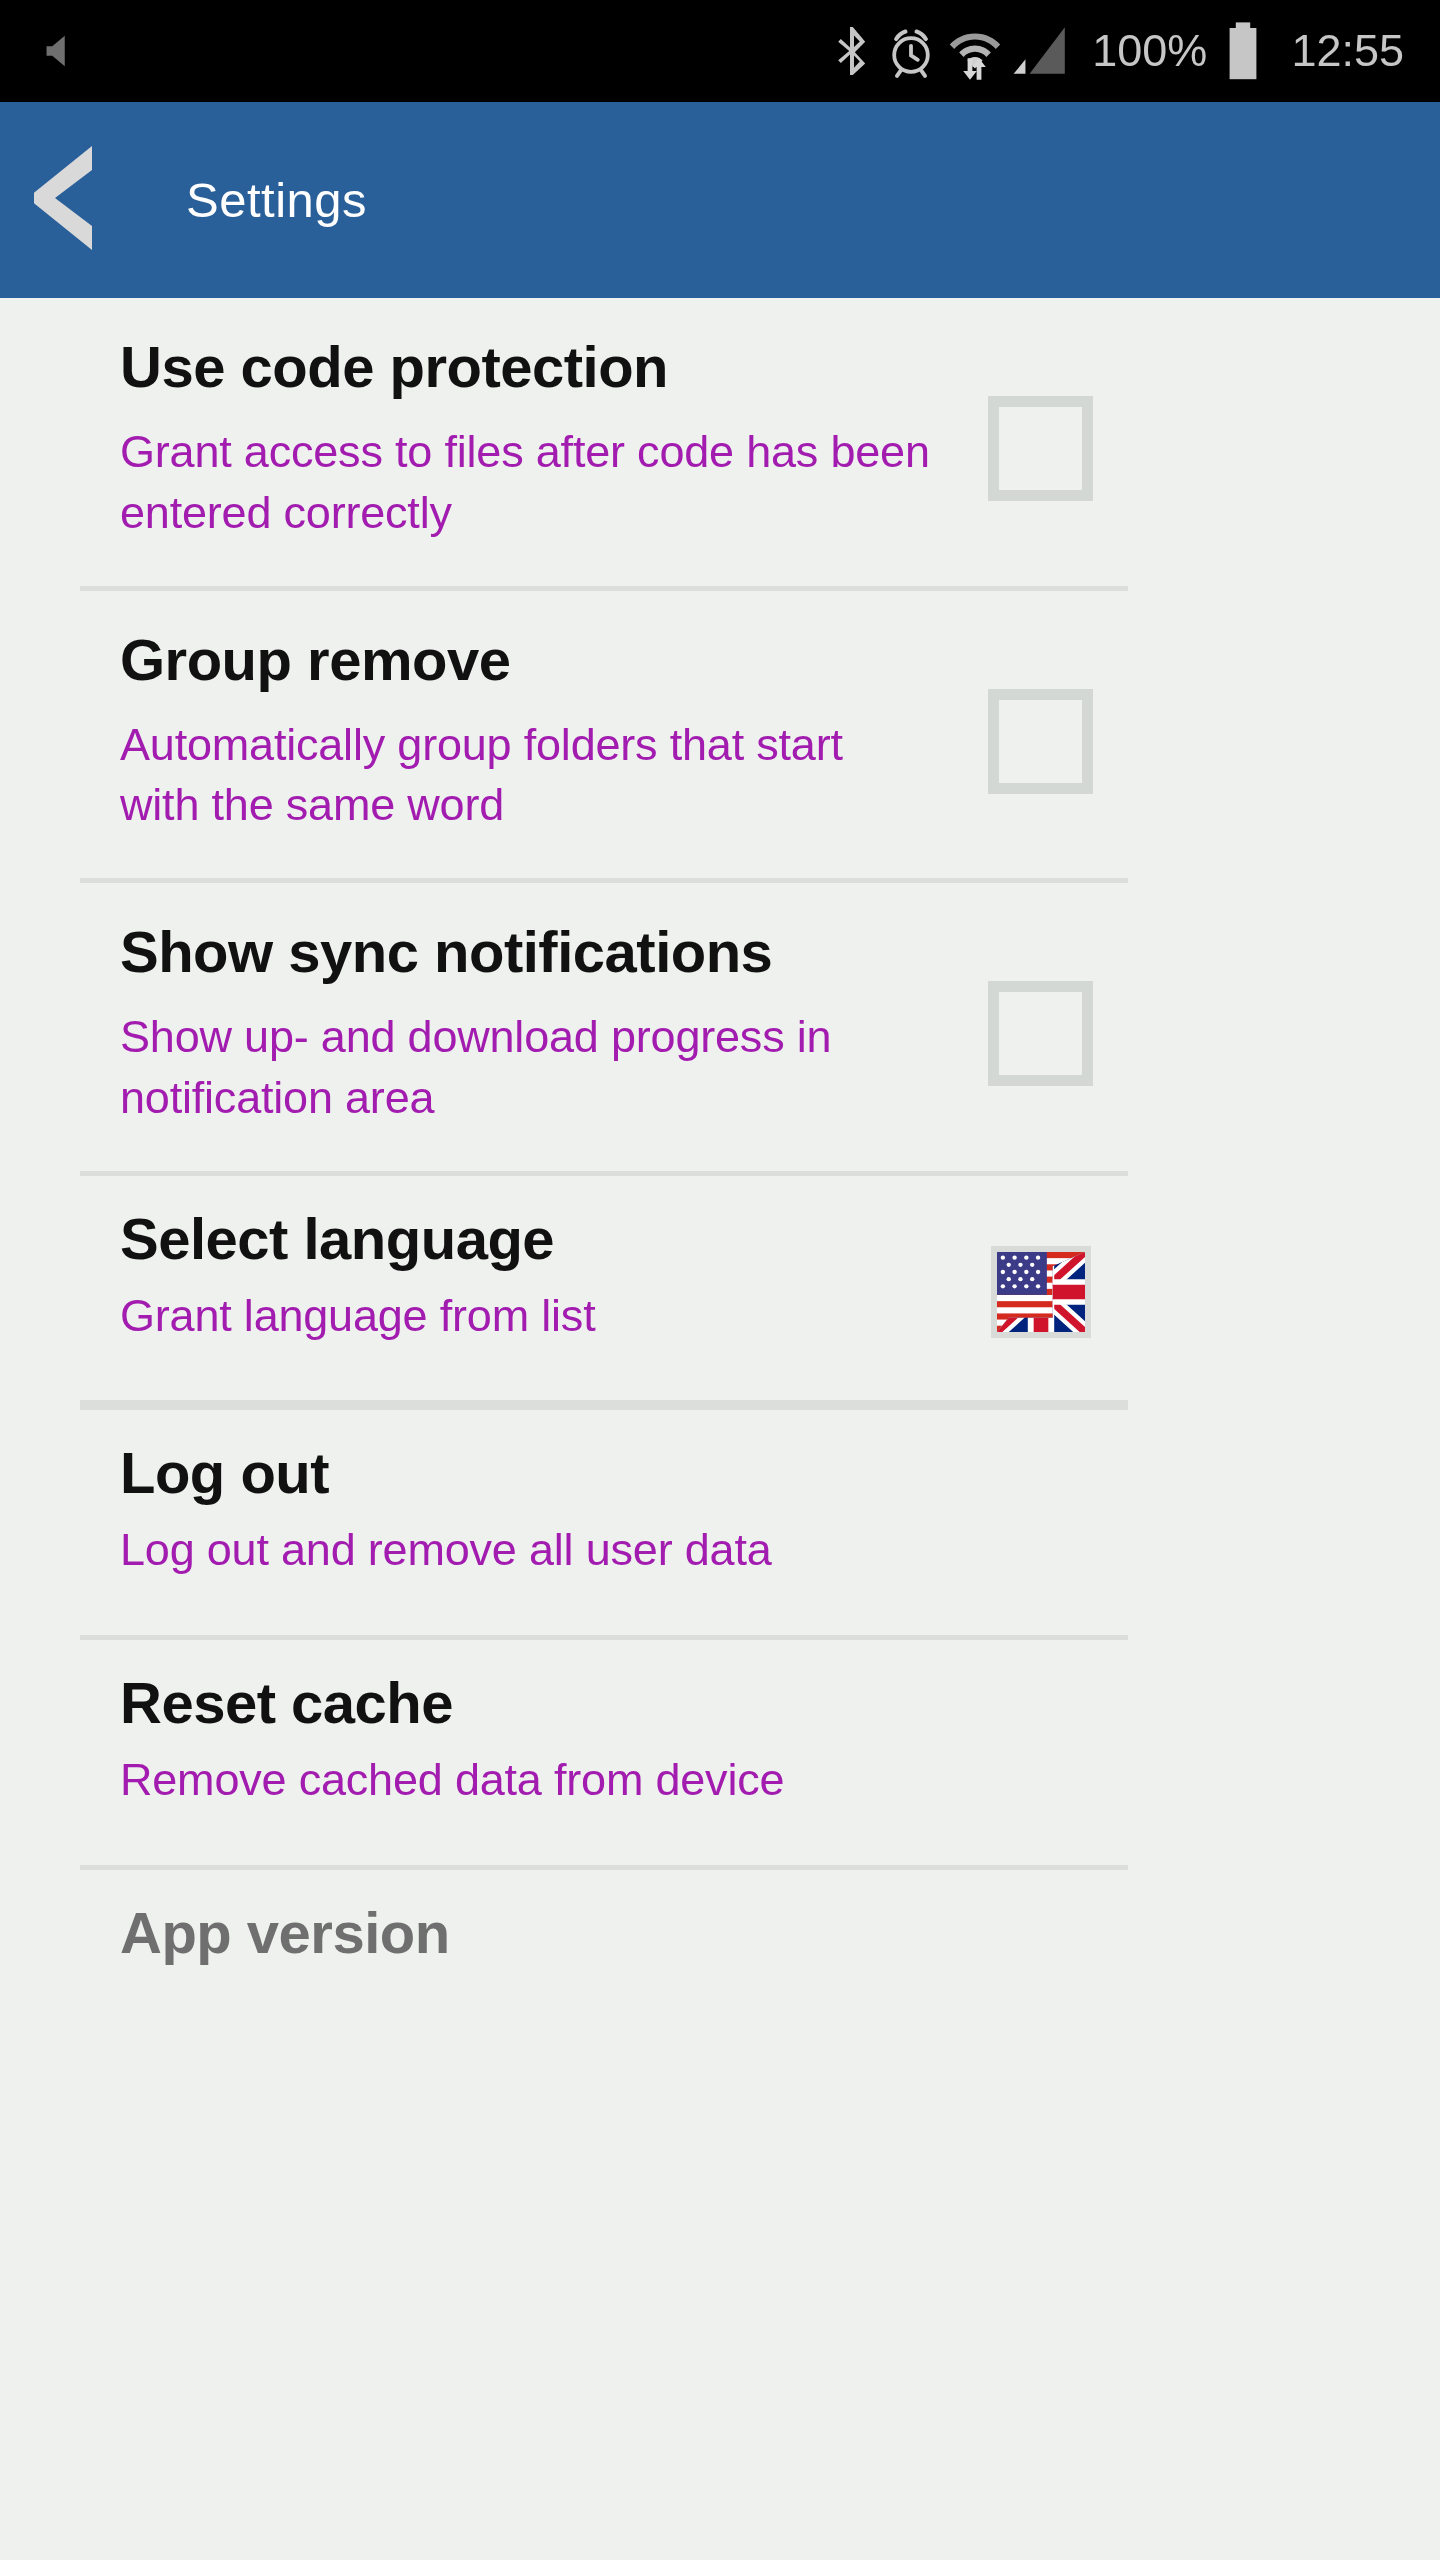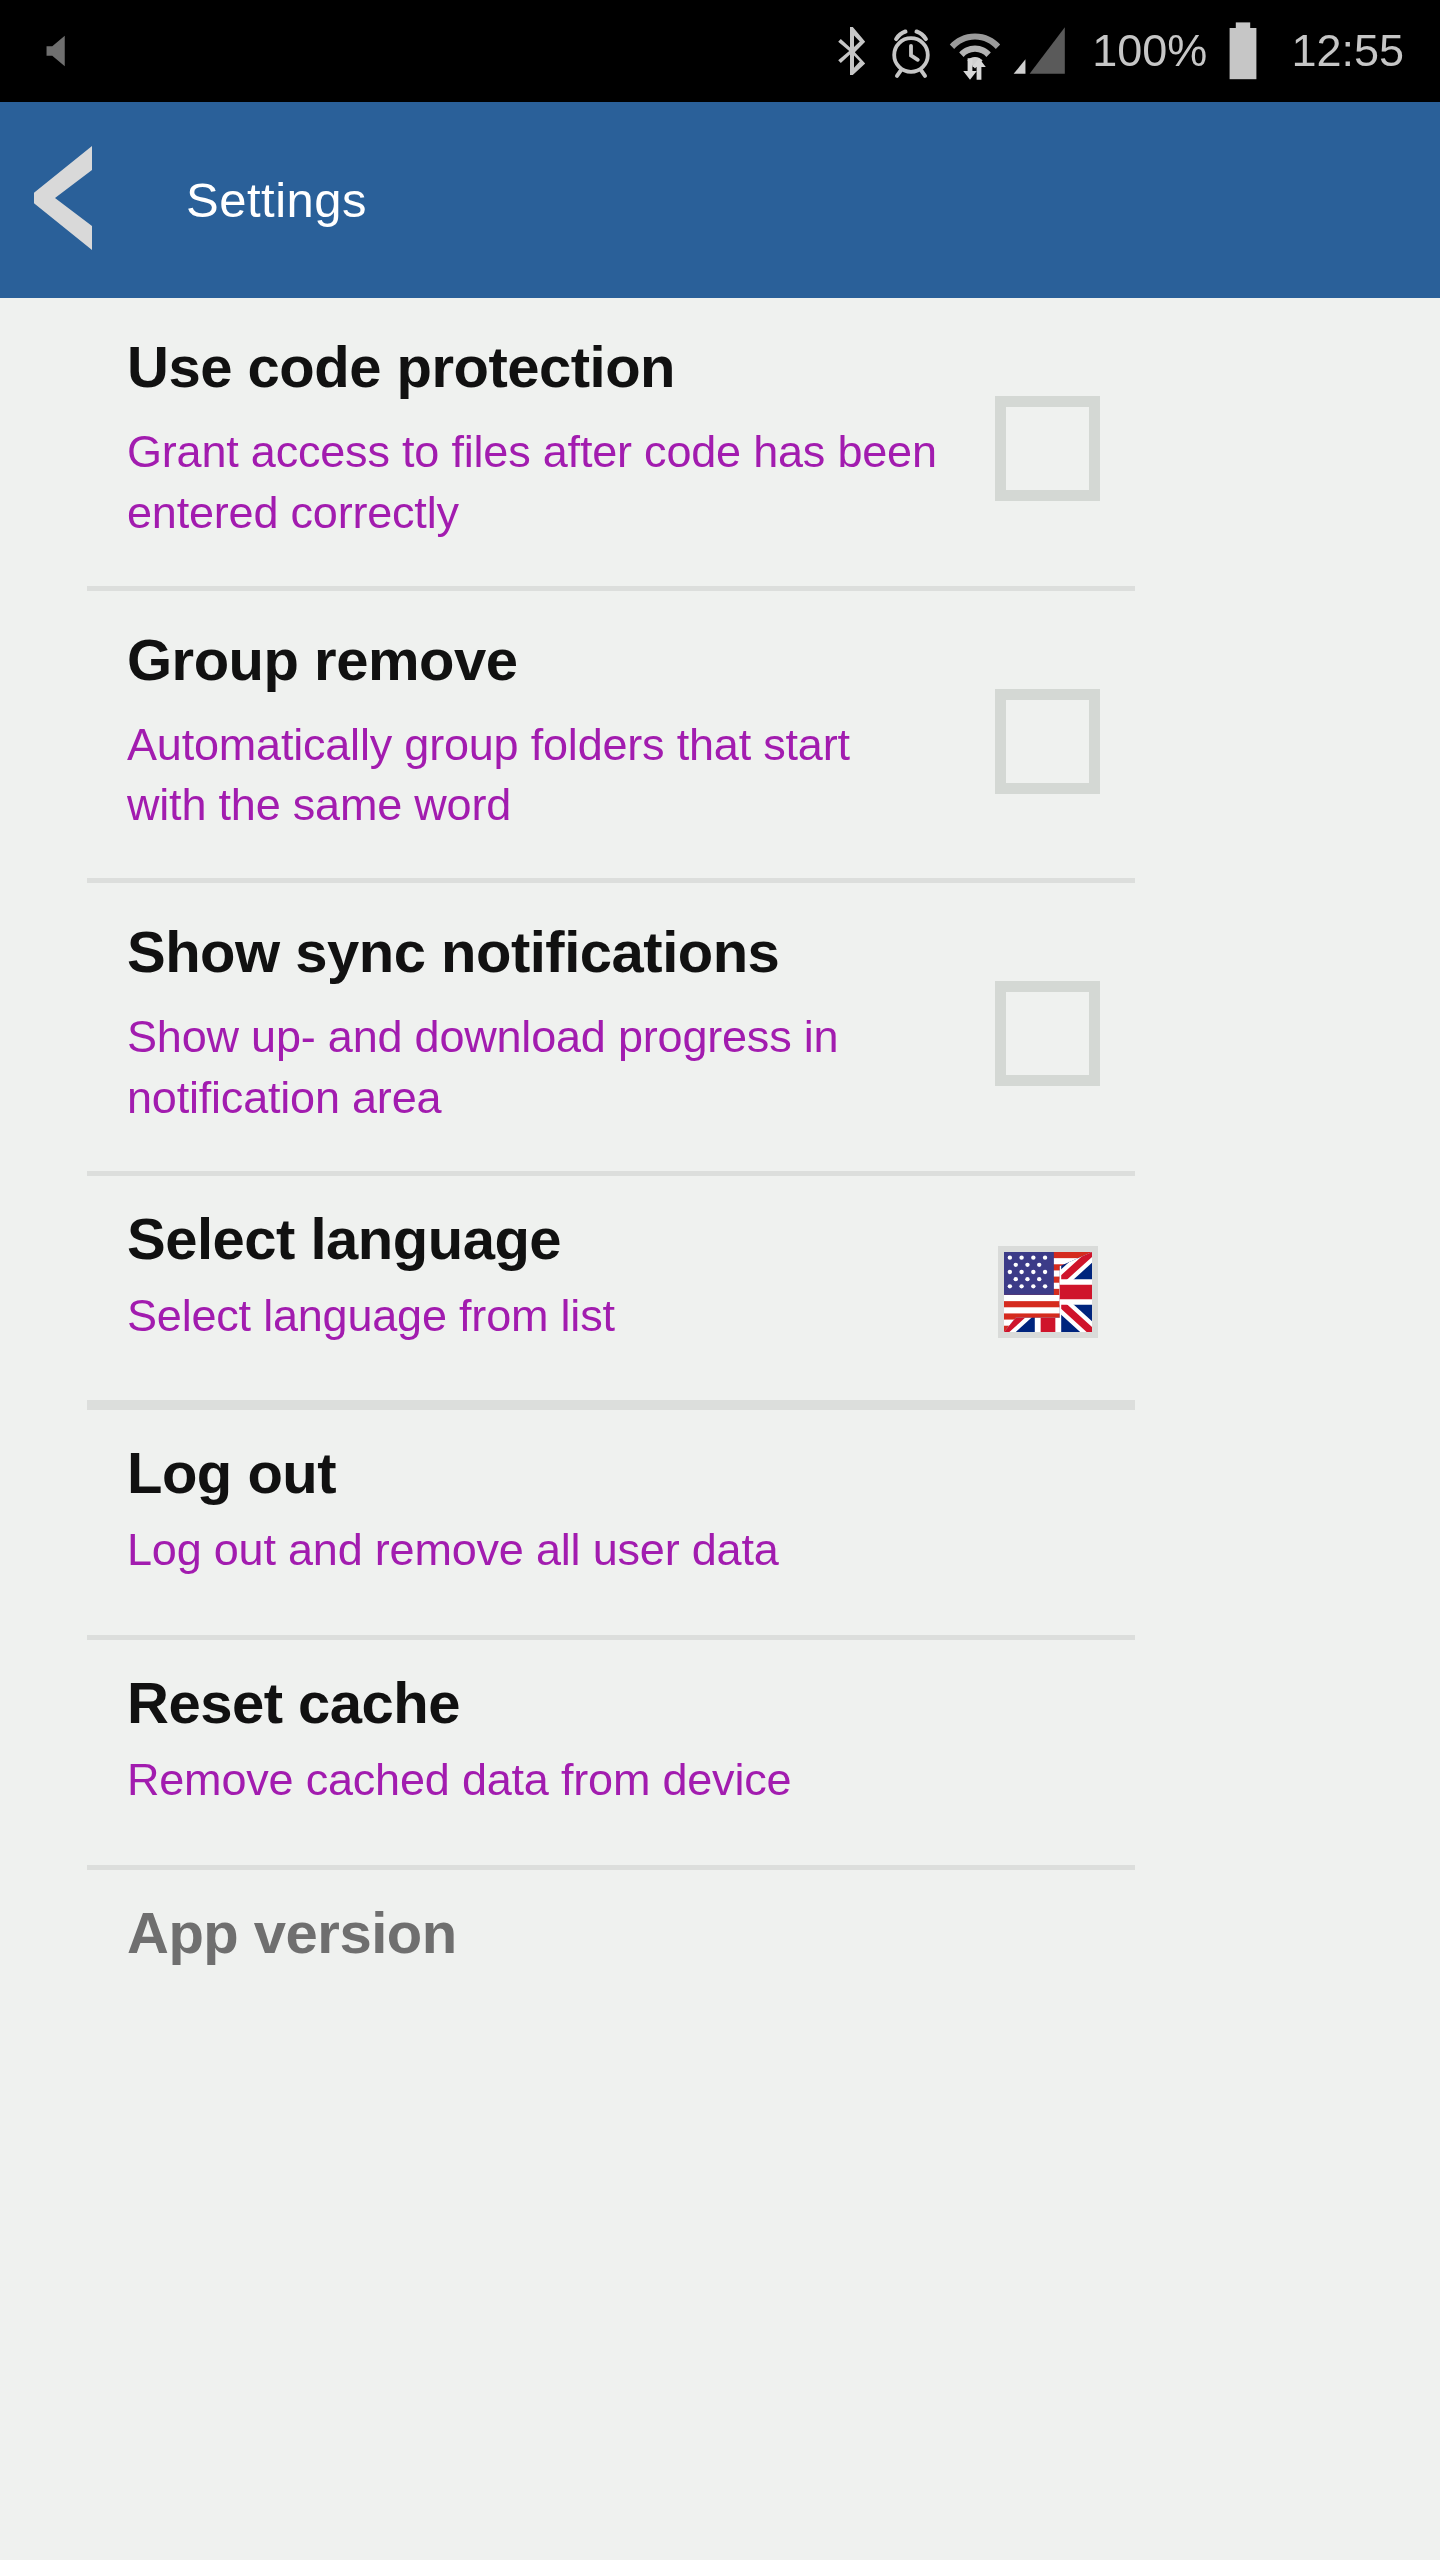--- a/index.html
+++ b/index.html
@@ -81,21 +81,20 @@
     line-height: 196px;
     margin-left: 56px;
     white-space: nowrap;
   }
 
   
   .content {
     width: 1208px;
     background: #eff1ef;
     position: relative;
-    margin-left: 7px;
   }
   .setting-row {
     position: relative;
     display: flex;
     align-items: flex-start;
     box-sizing: border-box;
     padding: 0 80px 0 120px;
     min-height: 0;
   }
   .row-text {
@@ -273,21 +272,21 @@
     </div>
     <div class="row-accessory" style="padding-top:58px;">
       <div class="checkbox"></div>
     </div>
   </div>
   <div class="divider"></div>
 
   <div class="setting-row r-pad-b">
     <div class="row-text">
       <div class="row-title">Select language</div>
-      <div class="row-subtitle t-gap-2">Select language from list</div>
+      <div class="row-subtitle t-gap-2">Grant language from list</div>
     </div>
     <div class="row-accessory" style="padding-top:36px;">
       <div class="flag-icon">
         <div class="flag-inner">
           <svg width="100%" height="100%" viewBox="0 0 60 56" preserveAspectRatio="none">
 
             <rect x="0" y="0" width="60" height="56" fill="#ffffff"></rect>
             <g>
               <rect x="0" y="0" width="60" height="4.3" fill="#d52b1e"></rect>
               <rect x="0" y="8.6" width="60" height="4.3" fill="#d52b1e"></rect>

